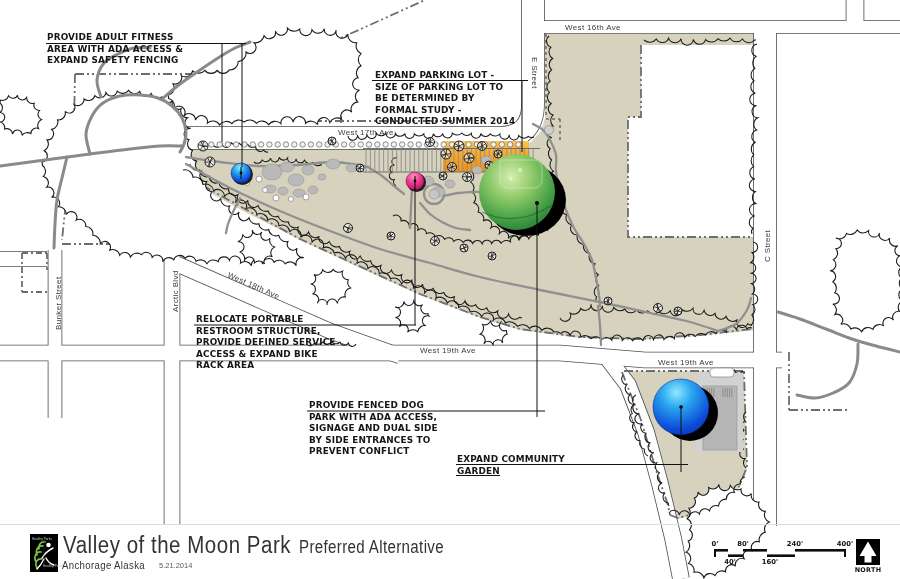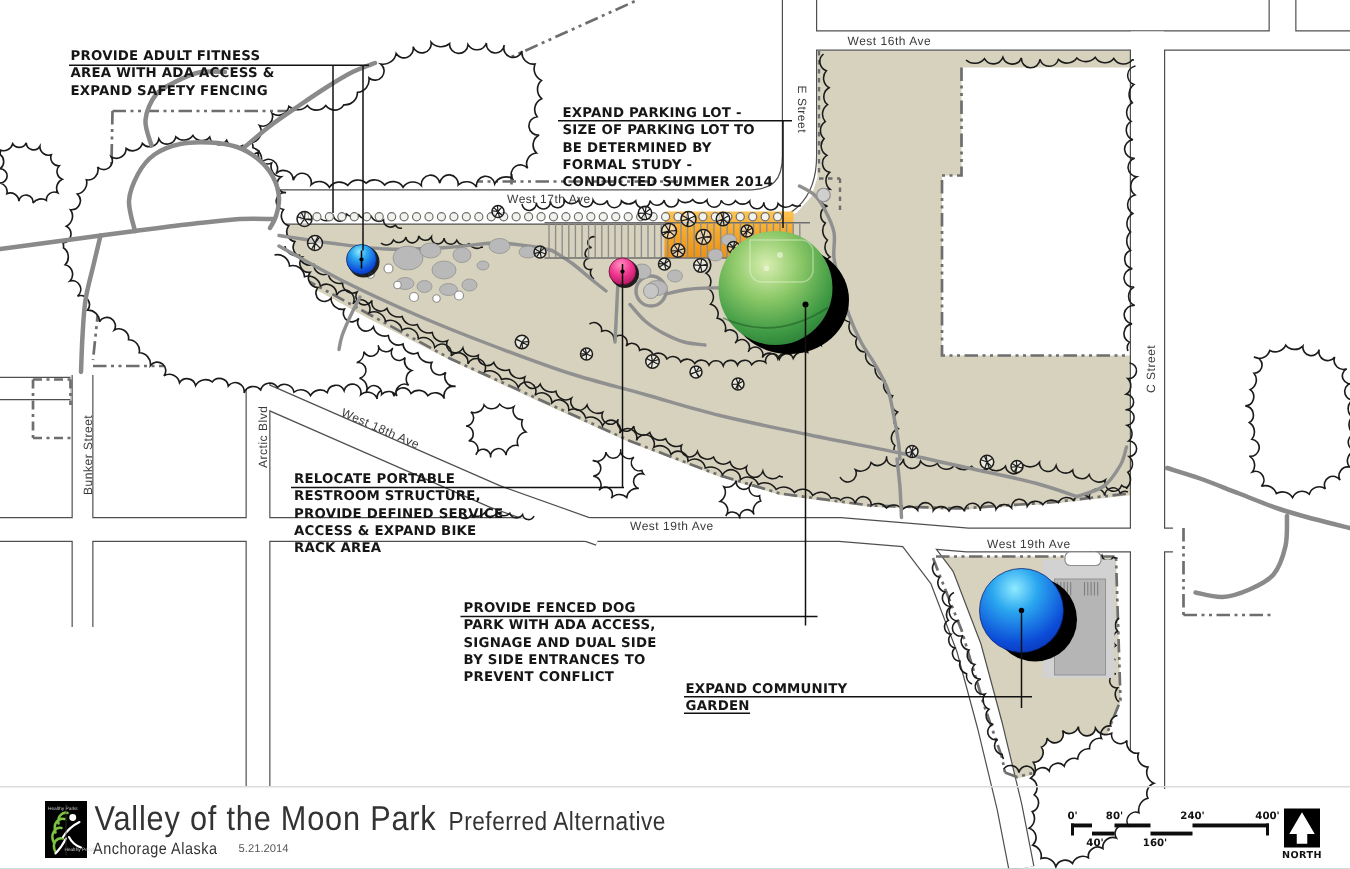--- a/index.html
+++ b/index.html
@@ -1,16 +1,16 @@
 <!DOCTYPE html>
 <html><head>
 <meta charset="utf-8">
 <style>
   html,body{margin:0;padding:0;background:#fff;}
-  #stage{position:relative;width:900px;height:579px;overflow:hidden;background:#0f766e;
+  #stage{position:relative;width:900px;height:579px;overflow:hidden;background:#fdba74;
          font-family:"Liberation Sans",sans-serif;}
   svg{display:block;}
   text{user-select:none;}
   .ann{font-family:"DejaVu Sans",sans-serif;font-weight:700;font-size:8.9px;
        letter-spacing:.15px;fill:#161616;}
   .street-label{font-family:"Liberation Sans",sans-serif;font-size:8px;fill:#3a3a3a;
        letter-spacing:.35px;}
   .title-main{font-family:"Liberation Sans",sans-serif;font-size:23px;fill:#333;letter-spacing:.6px;}
   .title-sub{font-family:"Liberation Sans",sans-serif;font-size:17.5px;fill:#333;letter-spacing:.4px;}
   .title-loc{font-family:"Liberation Sans",sans-serif;font-size:11px;fill:#333;letter-spacing:.4px;}

